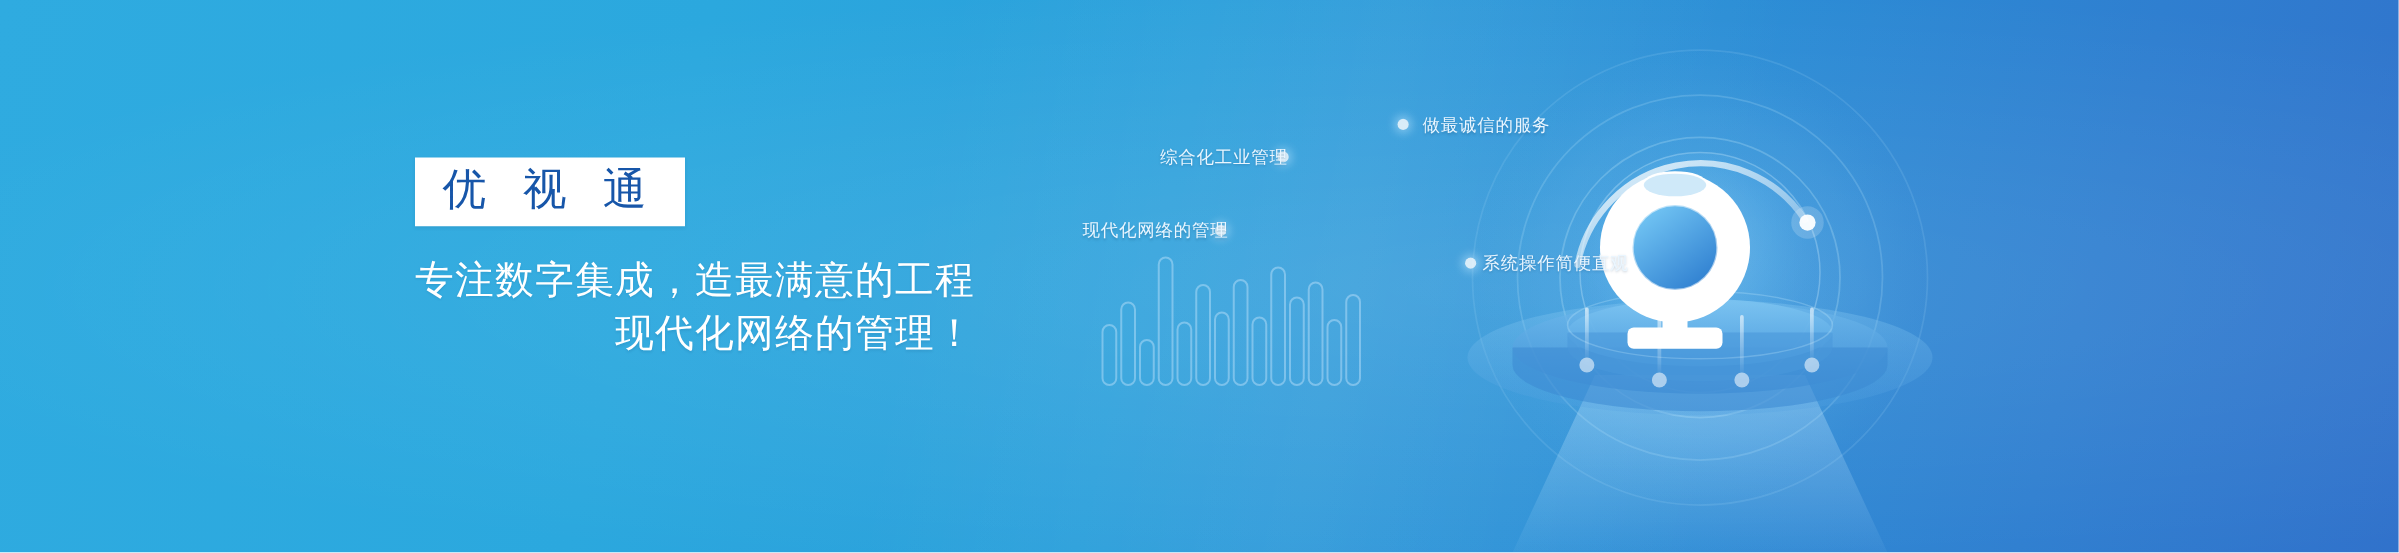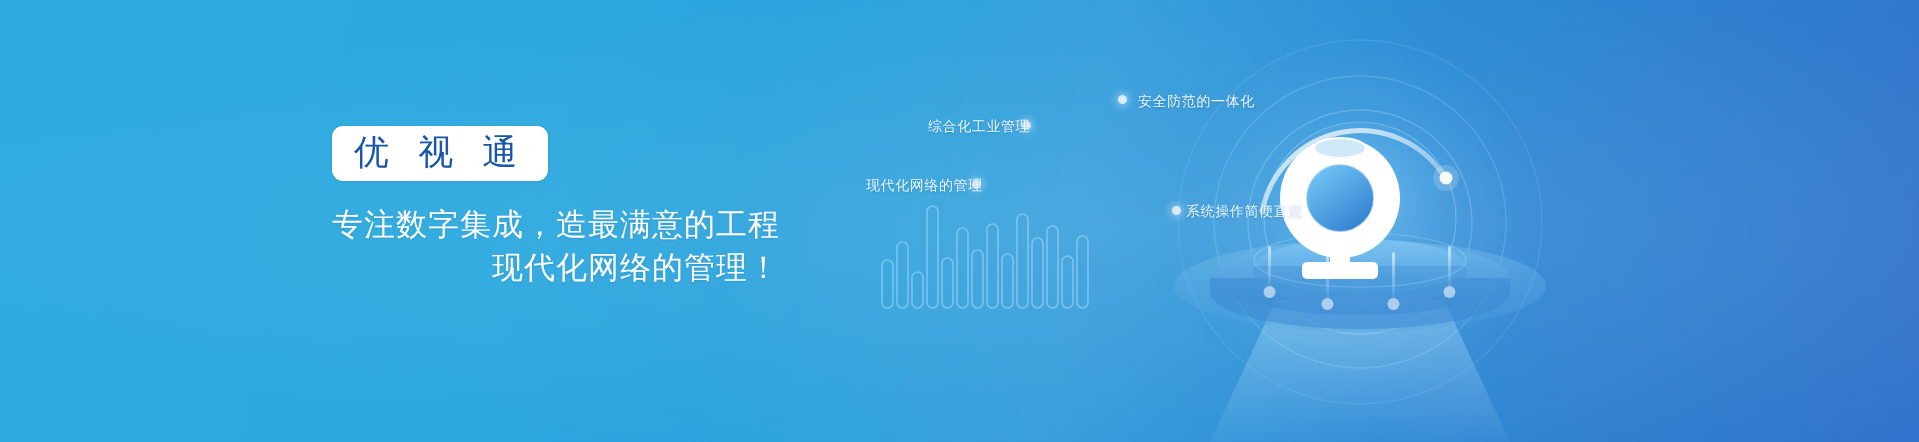--- a/index.html
+++ b/index.html
@@ -29,21 +29,20 @@
   .left-block{
     position:absolute;
     left:332px; top:126px;
     z-index:12;
   }
   .logo-box{
     display:inline-block;
     background:#ffffff;
     padding:9px 22px 11px 22px;
     box-shadow:0 1px 3px rgba(0,40,80,.10);
-    border-radius:11px;
   }
   .logo-text{
     color:#1756a9;
     font-size:35px;
     line-height:1;
     letter-spacing:9px;
     font-weight:400;
     white-space:nowrap;
     font-family:"DejaVu Sans","Liberation Sans",sans-serif;
   }
@@ -217,21 +216,21 @@
       <circle cx="300" cy="198" r="60" fill="#ffffff"></circle>
       <circle cx="300" cy="198" r="34" fill="url(#gLens)"></circle>
       <circle cx="300" cy="198" r="34" fill="none" stroke="#ffffff" stroke-opacity="0.55" stroke-width="2"></circle>
       <path d="M300 176 a22 22 0 1 0 0 44 a22 22 0 0 1 0 -44 z" fill="#ffffff" opacity="0.92"></path>
       <ellipse cx="300" cy="146" rx="25" ry="9" fill="#ffffff"></ellipse>
       <ellipse cx="300" cy="148" rx="25" ry="9" fill="#bfe2f7" opacity="0.75"></ellipse>
     </g>
   </svg>
 
   <div class="fdot fd-0"></div>
-  <div class="flabel fl-0">安全防范的一体化</div>
+  <div class="flabel fl-0">做最诚信的服务</div>
 
   <div class="fdot fd-1"></div>
   <div class="flabel fl-1">综合化工业管理</div>
 
   <div class="fdot fd-2"></div>
   <div class="flabel fl-2">现代化网络的管理</div>
 
   <div class="fdot fd-3"></div>
   <div class="flabel fl-3">系统操作简便直观</div>
 

